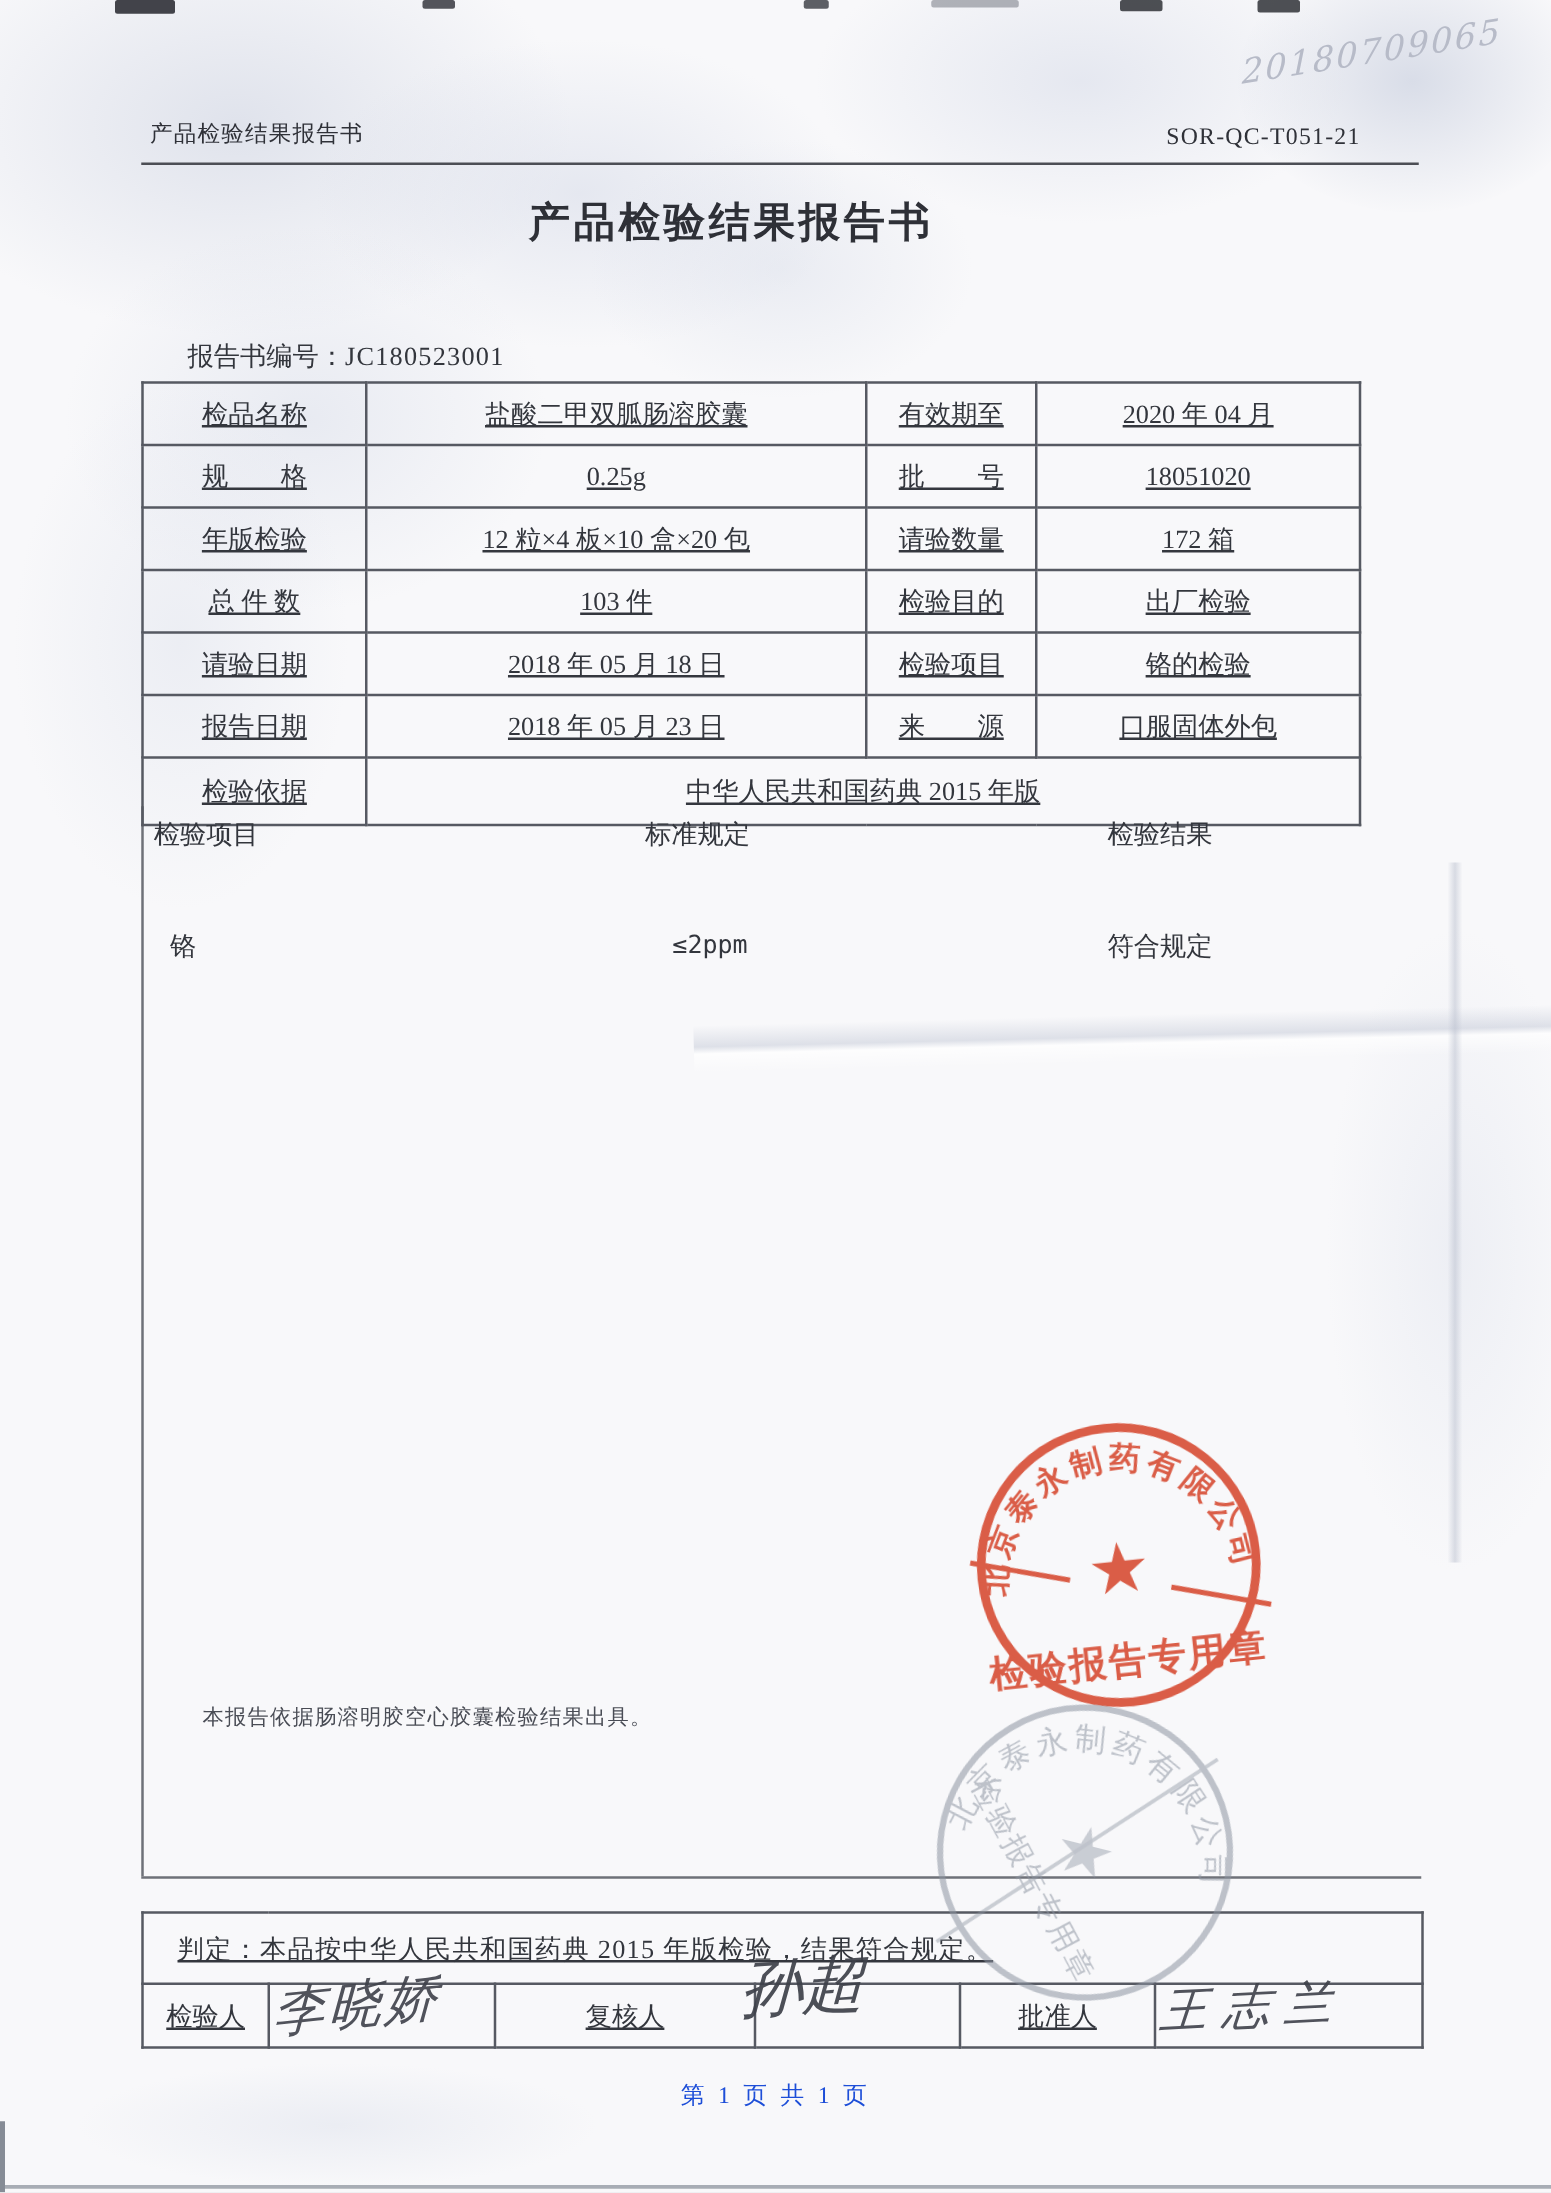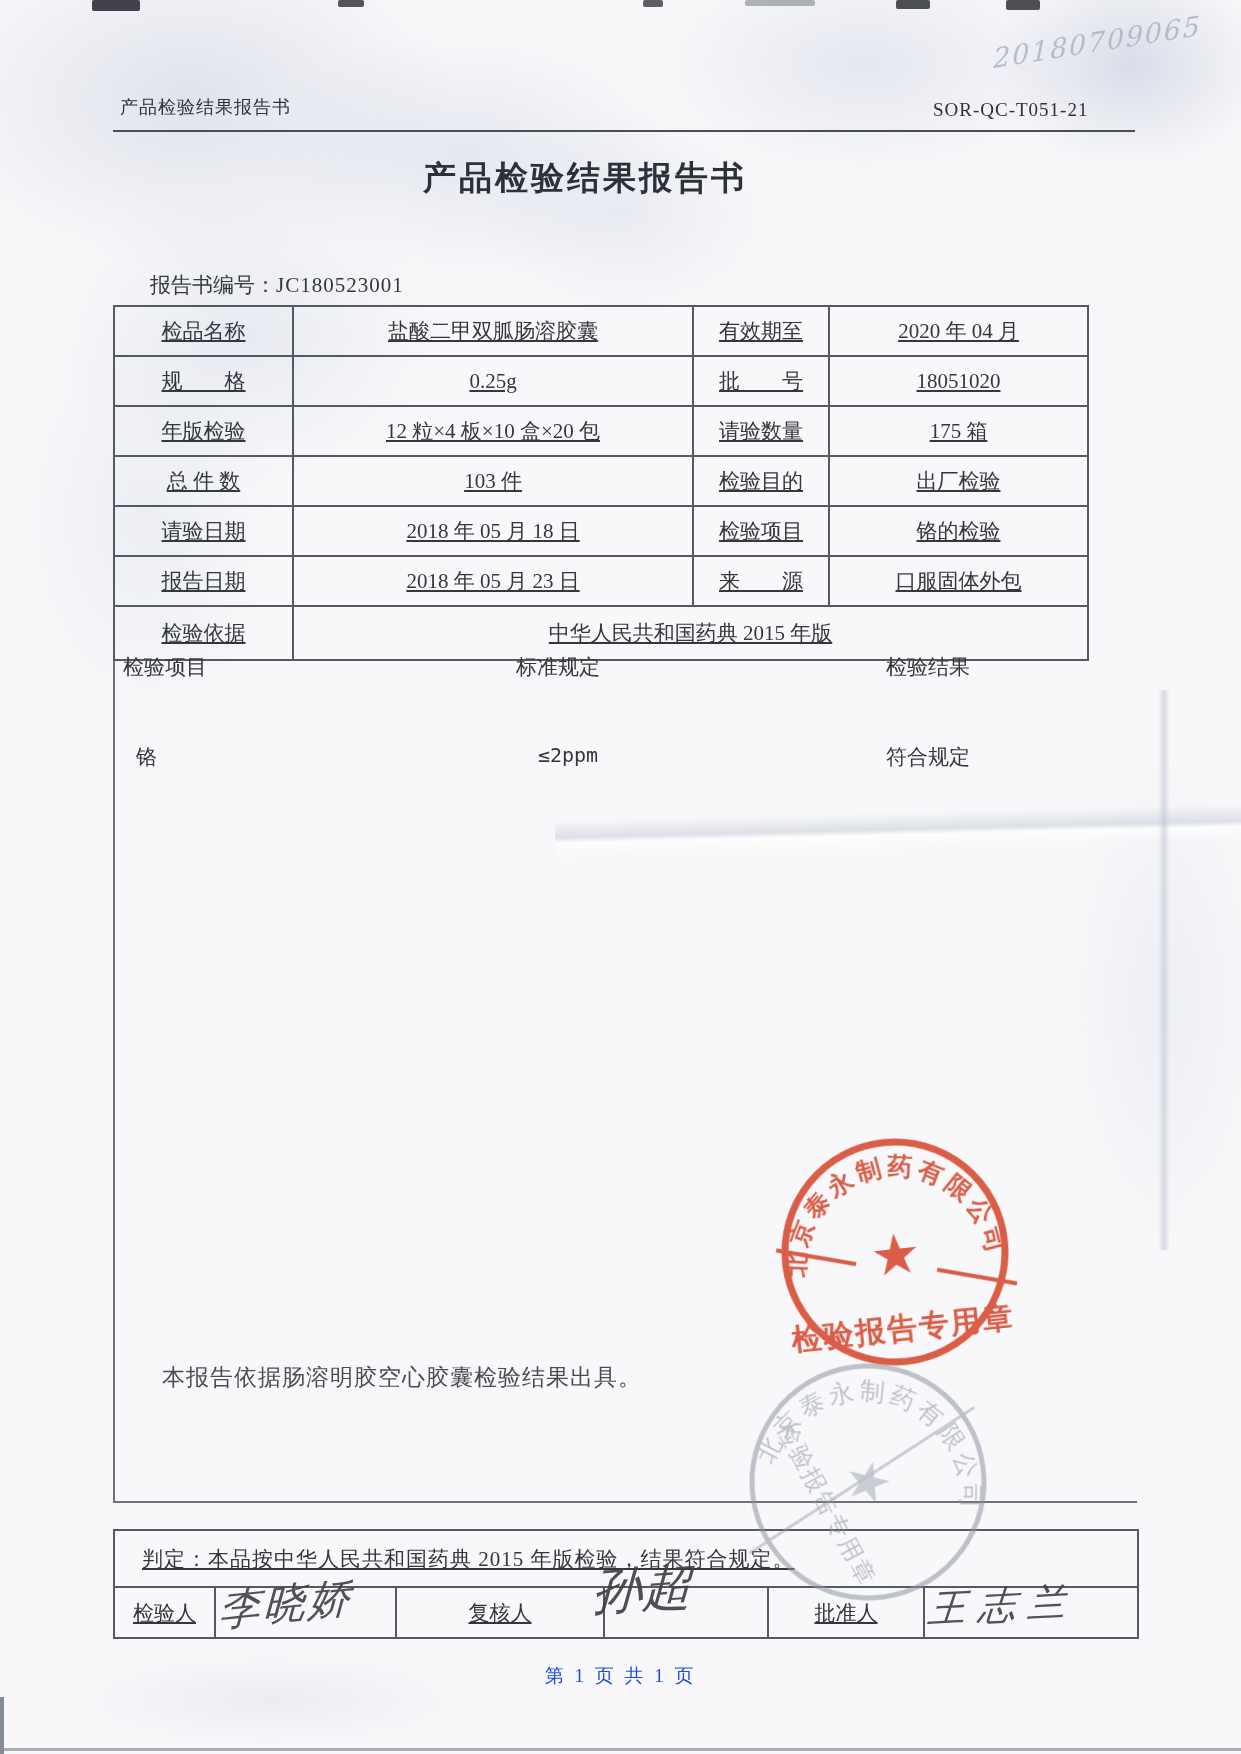--- a/index.html
+++ b/index.html
@@ -60,21 +60,21 @@
 
   .res-left-border{position:absolute;left:113px;top:645px;width:2px;height:856px;background:#565962;opacity:.85;}
   .res-bottom-border{position:absolute;left:113px;top:1501px;width:1024px;height:2px;background:#565962;opacity:.85;}
   .res-text{position:absolute;font-size:21px;color:#33363d;}
   .rh-item{left:123px;top:653px;}
   .rh-standard{left:478px;top:653px;width:160px;text-align:center;}
   .rh-result{left:848px;top:653px;width:160px;text-align:center;}
   .rr-item{left:136px;top:743px;}
   .rr-standard{left:488px;top:743px;width:160px;text-align:center;font-family:"DejaVu Sans Mono","DejaVu Sans",monospace;font-size:20px;}
   .rr-result{left:848px;top:743px;width:160px;text-align:center;}
-  .note-line{position:absolute;left:162px;top:1362px;font-size:23px;color:#494c55;letter-spacing:1px;}
+  .note-line{position:absolute;left:162px;top:1362px;font-size:17px;color:#494c55;letter-spacing:1px;}
 
   .bottom-table{position:absolute;left:113px;top:1529px;width:1024px;}
   .bottom-table td{height:49px;}
   .bottom-table td.judge{height:55px;text-align:left;padding-left:27px;letter-spacing:1px;}
 
   .sig{position:absolute;font-family:"DejaVu Serif",serif;font-style:italic;color:#3e414a;z-index:3;white-space:nowrap;}
   .sig1{left:218px;top:1576px;font-size:42px;transform:rotate(-6deg) skewX(-8deg);letter-spacing:3px;opacity:.9;}
   .sig2{left:592px;top:1556px;font-size:50px;transform:rotate(-4deg) skewX(-6deg);opacity:.92;}
   .sig3{left:928px;top:1580px;font-size:38px;transform:rotate(-3deg) skewX(-8deg);letter-spacing:12px;opacity:.9;}
 
@@ -140,21 +140,21 @@
         <tr>
           <td>规　　格</td>
           <td>0.25g</td>
           <td>批　　号</td>
           <td>18051020</td>
         </tr>
         <tr>
           <td>年版检验</td>
           <td>12 粒×4 板×10 盒×20 包</td>
           <td>请验数量</td>
-          <td>175 箱</td>
+          <td>172 箱</td>
         </tr>
         <tr>
           <td>总 件 数</td>
           <td>103 件</td>
           <td>检验目的</td>
           <td>出厂检验</td>
         </tr>
         <tr>
           <td>请验日期</td>
           <td>2018 年 05 月 18 日</td>

